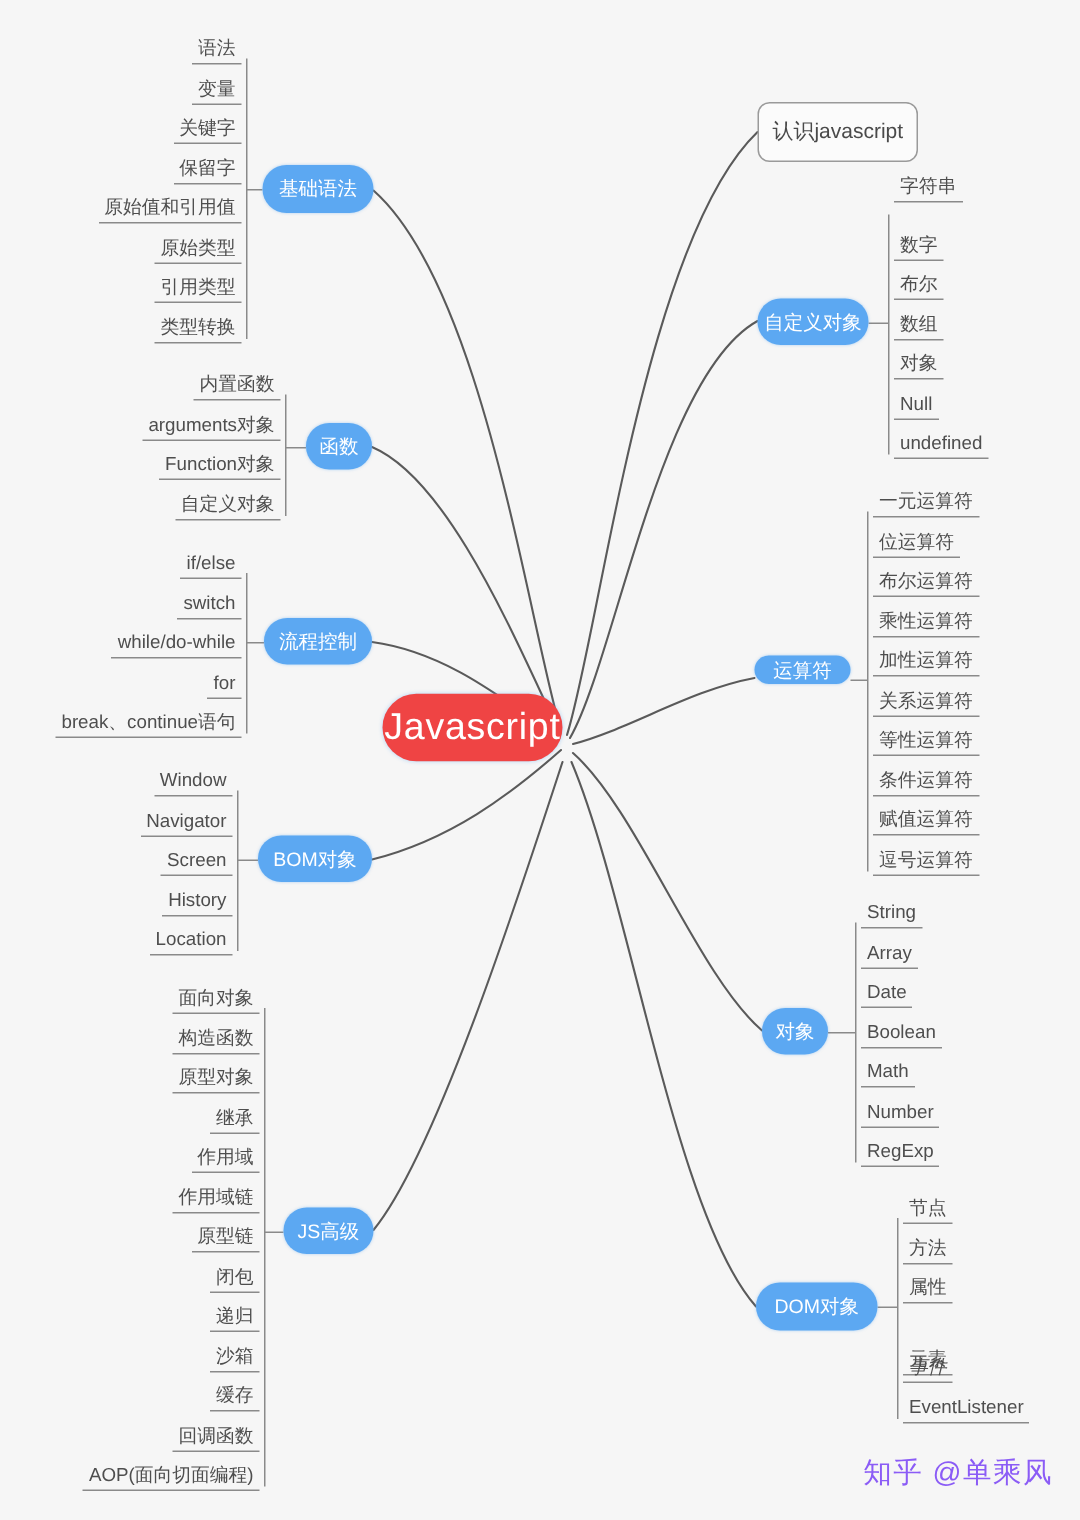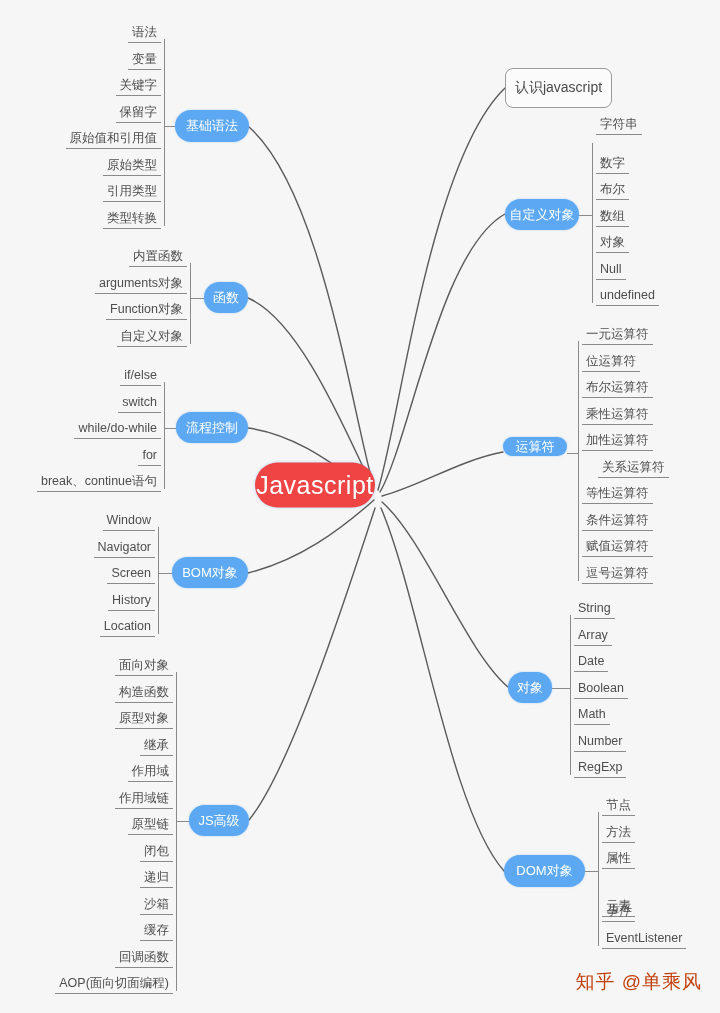--- a/index.html
+++ b/index.html
@@ -88,21 +88,21 @@
   .connector {
     position: absolute;
     background: #8a8a8a;
     height: 1px;
     z-index: 3;
   }
   .watermark {
     position: absolute;
     right: 18px;
     bottom: 18px;
-    color: #c2410c;
+    color: #8b5cf6;
     font-size: 19px;
     letter-spacing: 1px;
     white-space: nowrap;
     z-index: 8;
   }
 </style>
 </head>
 <body>
 
 <div id="root">
@@ -201,21 +201,21 @@
       <div class="leaf right-align" style="top: 420px; right: 559px;">while/do-while</div>
       <div class="leaf right-align" style="top: 446.5px; right: 559px;">for</div>
       <div class="leaf right-align" style="top: 473px; right: 559px; margin-left: 44px;">break、continue语句</div>
       <div class="rail" style="left: 578px; top: 341px; height: 239.5px;"></div>
       <div class="connector" style="top: 453px; left: 567px; width: 11px;"></div>
       <div class="leaf left-align" style="top: 326px; left: 582px;">一元运算符</div>
       <div class="leaf left-align" style="top: 352.5px; left: 582px;">位运算符</div>
       <div class="leaf left-align" style="top: 379px; left: 582px;">布尔运算符</div>
       <div class="leaf left-align" style="top: 405.5px; left: 582px;">乘性运算符</div>
       <div class="leaf left-align" style="top: 432px; left: 582px;">加性运算符</div>
-      <div class="leaf left-align" style="top: 458.5px; left: 582px; margin-left: 16px;">关系运算符</div>
+      <div class="leaf left-align" style="top: 458.5px; left: 582px;">关系运算符</div>
       <div class="leaf left-align" style="top: 485px; left: 582px;">等性运算符</div>
       <div class="leaf left-align" style="top: 511.5px; left: 582px;">条件运算符</div>
       <div class="leaf left-align" style="top: 538px; left: 582px;">赋值运算符</div>
       <div class="leaf left-align" style="top: 564.5px; left: 582px;">逗号运算符</div>
       <div class="rail" style="left: 158px; top: 527px; height: 107px;"></div>
       <div class="connector" style="top: 573px; left: 158px; width: 14px;"></div>
       <div class="leaf right-align" style="top: 512px; right: 565px;">Window</div>
       <div class="leaf right-align" style="top: 538.5px; right: 565px;">Navigator</div>
       <div class="leaf right-align" style="top: 565px; right: 565px;">Screen</div>
       <div class="leaf right-align" style="top: 591.5px; right: 565px;">History</div>

